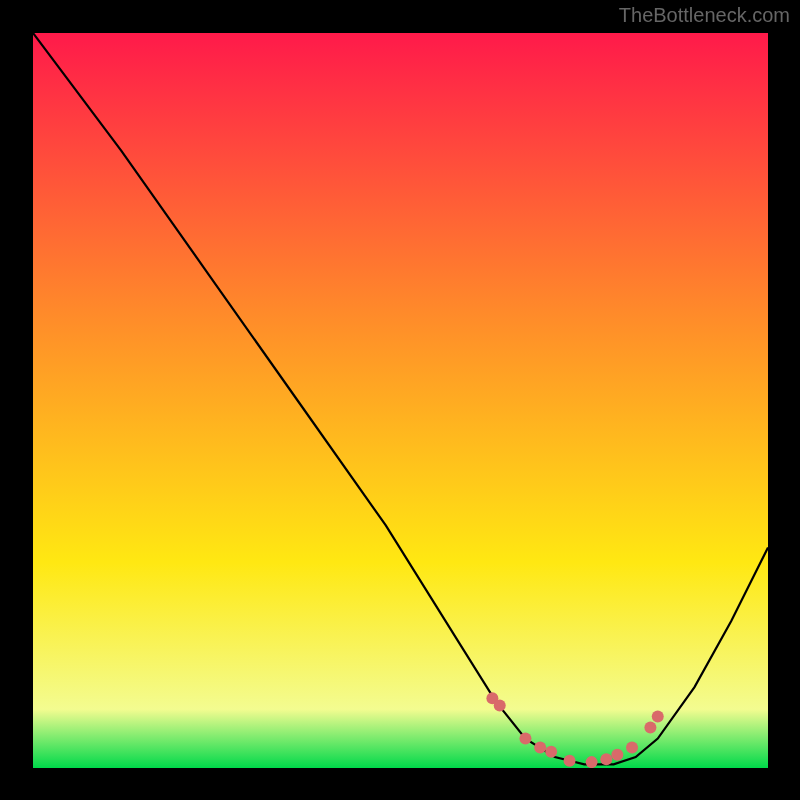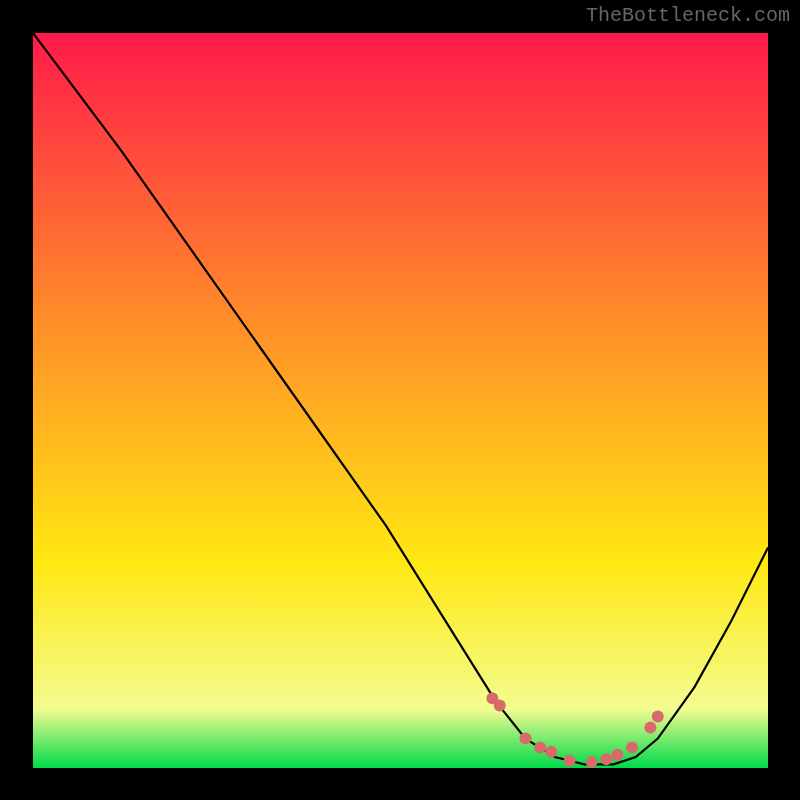--- a/index.html
+++ b/index.html
@@ -12,21 +12,21 @@
     font-family: Arial, sans-serif;
     overflow: hidden;
   }
   .watermark {
     position: absolute;
     top: 4px;
     right: 10px;
     color: #666;
     font-size: 20px;
     z-index: 10;
-    font-family: Liberation Mono, monospace;
+    font-family: Liberation Sans, sans-serif;
   }
   .chart-area {
     position: absolute;
     left: 33px;
     top: 33px;
     width: 735px;
     height: 735px;
   }
   svg {
     display: block;

